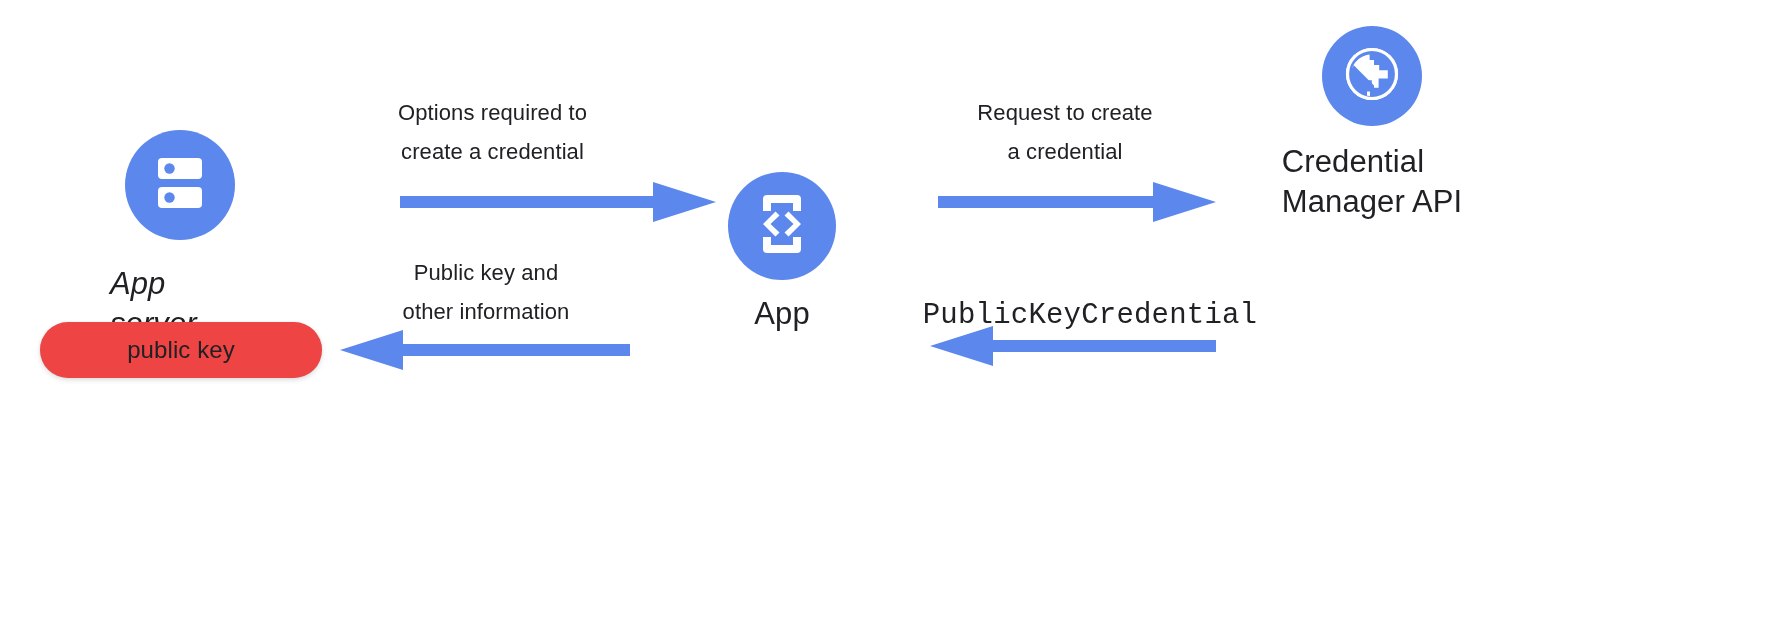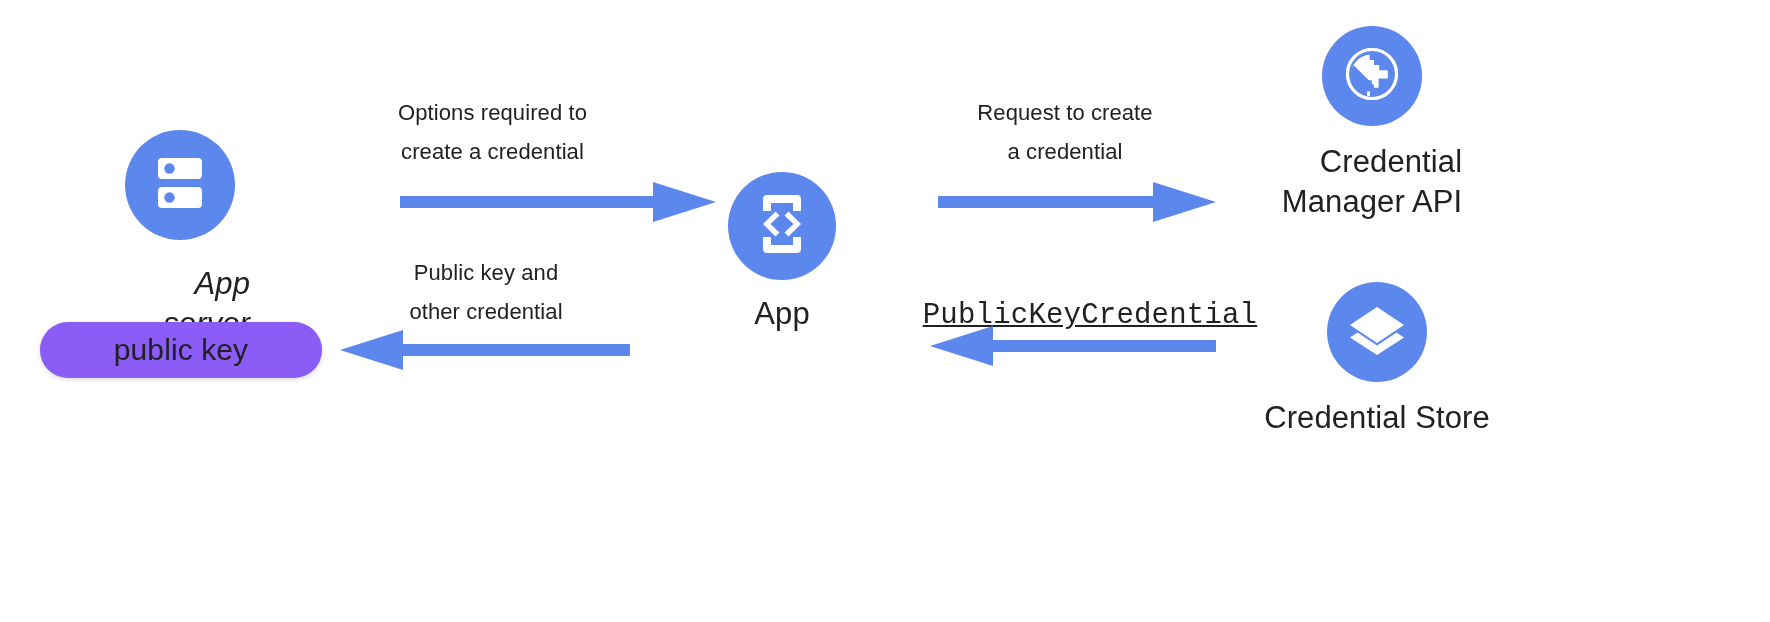--- a/index.html
+++ b/index.html
@@ -32,55 +32,54 @@
     background: var(--blue, #5c87ec);
     display: flex;
     align-items: center;
     justify-content: center;
     flex: none;
   }
   .caption {
     color: #202124;
     font-size: 31px;
     line-height: 40px;
-    text-align: right;
+    text-align: left;
     white-space: pre-line;
     font-weight: 400;
     letter-spacing: 0.1px;
   }
 
   
   .pill {
     position: absolute;
-    background: #8b5cf6;
+    background: #ef4444;
     border-radius: 999px;
     box-shadow: 0 2px 5px rgba(60,64,67,0.18), 0 0 1px rgba(60,64,67,0.22);
     display: flex;
     align-items: center;
     justify-content: center;
     color: #202124;
-    font-size: 30px;
+    font-size: 24px;
     letter-spacing: 0.1px;
   }
 
   
   .arrow-label {
     position: absolute;
     color: #202124;
     font-size: 22px;
     line-height: 39px;
     text-align: center;
     white-space: pre-line;
     letter-spacing: 0.1px;
   }
   .arrow-label.mono {
     font-family: "Liberation Mono", "DejaVu Sans Mono", monospace;
     font-size: 29px;
     letter-spacing: 0.2px;
-    text-decoration: underline;
   }
 
   
   .arrow {
     position: absolute;
   }
   .arrow svg { display: block; }
 </style>
 </head>
 <body>
@@ -105,21 +104,21 @@
 
   <div class="arrow-label" style="left:340px; top:93px; width:305px;">Options required to
 create a credential</div>
   <div class="arrow" style="left:400px; top:178px;">
     <svg width="318" height="48" viewBox="0 0 318 48" aria-hidden="true">
       <path d="M0 18 H253 V4 L316 24 L253 44 V30 H0 Z" fill="#5c87ec"></path>
     </svg>
   </div>
 
   <div class="arrow-label" style="left:338px; top:253px; width:296px;">Public key and
-other credential</div>
+other information</div>
   <div class="arrow" style="left:340px; top:326px;">
     <svg width="290" height="48" viewBox="0 0 290 48" aria-hidden="true">
       <path d="M290 18 H63 V4 L0 24 L63 44 V30 H290 Z" fill="#5c87ec"></path>
     </svg>
   </div>
 
   <div class="node" style="left:712px; top:172px; width:140px;">
     <div class="circle" style="width: 108px; height: 108px; background: rgb(92, 135, 236);">
       <span>
         <svg width="54" height="62" viewBox="0 0 54 62" aria-hidden="true">
@@ -158,26 +157,15 @@
                    c1.9 0.5 3.6 0.8 5.4 0.9 v-8.3 h8.6 v-9.4 h9.2 v-8.2 h-8.6 v-5.1 h-5.2 v-5.2 h-4.4 z" fill="#5c87ec"></path>
           <path d="M12.5 22 L33 42.5 v6 h-7 v6.2 c-9.6 -2 -16.8 -10.6 -16.8 -20.7 c0 -4.2 1.2 -8.1 3.3 -11.4 z" fill="#5c87ec"></path>
           <circle cx="31" cy="31" r="24.5" fill="none" stroke="#ffffff" stroke-width="3.2"></circle>
         </svg>
       </span>
     </div>
     <div class="caption" style="margin-top:16px;">Credential
 Manager API</div>
   </div>
 
-  <div class="node" style="left:1262px; top:282px; width:230px;">
-    <div class="circle" style="width: 100px; height: 100px; background: rgb(92, 135, 236);">
-      <span>
-        <svg width="58" height="50" viewBox="0 0 58 50" aria-hidden="true">
-          <path d="M29 2 L56 20 L29 38 L2 20 Z" fill="#ffffff"></path>
-          <path d="M9.5 27.5 L2 32.5 L29 50 L56 32.5 L48.5 27.5 L29 40.5 Z" fill="#ffffff"></path>
-        </svg>
-      </span>
-    </div>
-    <div class="caption" style="margin-top:16px;">Credential Store</div>
-  </div>
 
 
 </div>
 
 </body></html>

